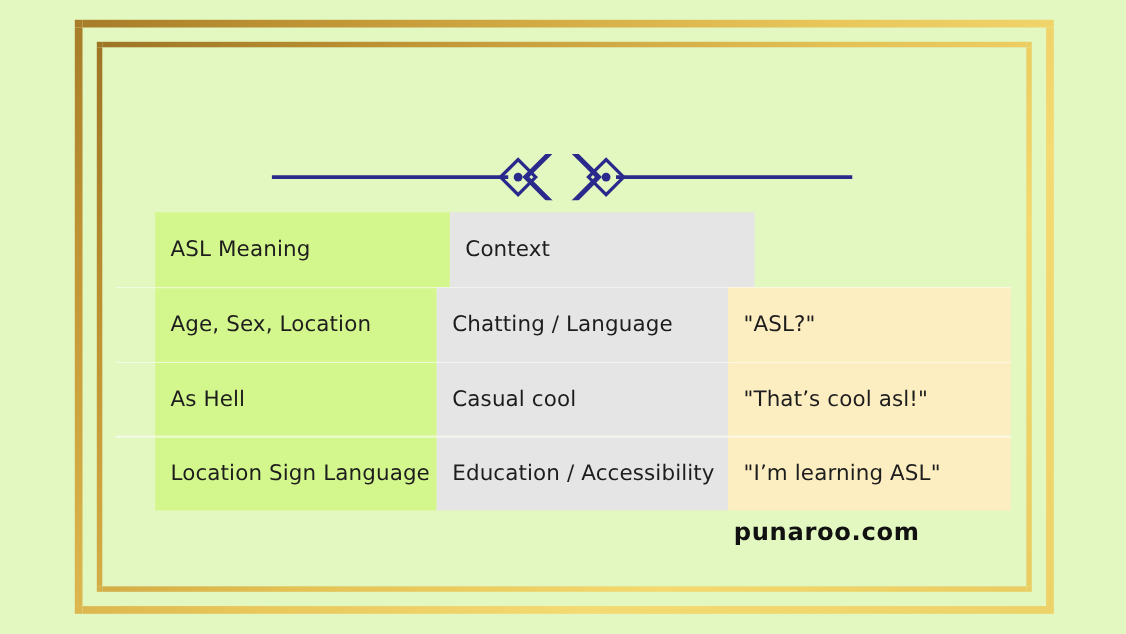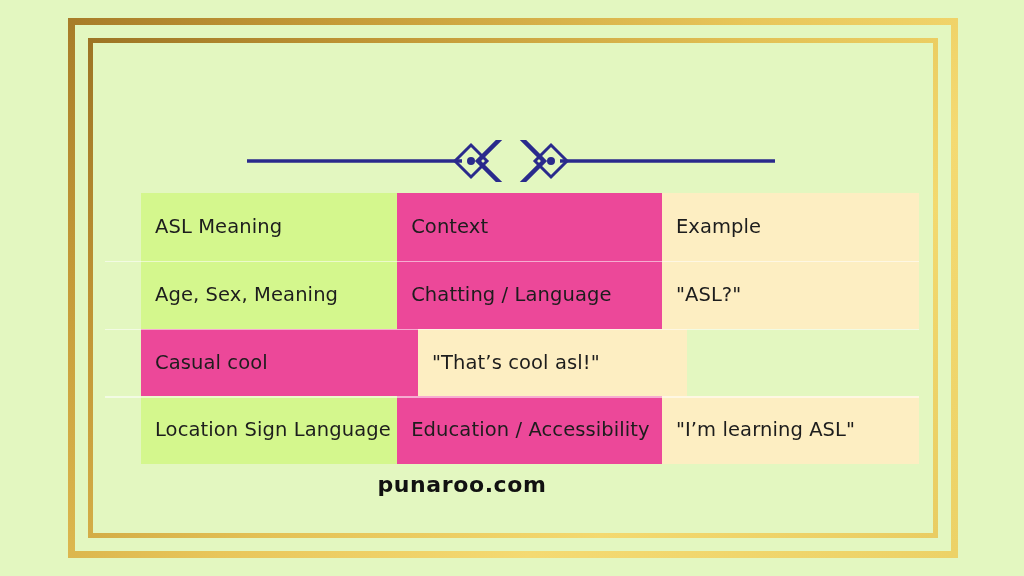--- a/index.html
+++ b/index.html
@@ -92,29 +92,29 @@
     align-items:center;
     padding:0 0 0 14px;
     font-size:19.5px;
     color:#1d1d1d;
     letter-spacing:0.1px;
     line-height:1.2;
     white-space:nowrap;
     overflow:hidden;
   }
   .c1 { width:268px; background:#d4f78d; }
-  .c2 { width:277px; background:#ec4899; }
+  .c2 { width:277px; background:#e5e5e5; }
   .c3 { width:269px; background:#fdeec2; }
 
   
   .footer {
     position:absolute;
     left:88px; top:472px;
     width:748px;
-    text-align:center;
+    text-align:right;
   }
   .footer-text {
     font-family:"DejaVu Sans", sans-serif;
     font-size:22px;
     font-weight:bold;
     letter-spacing:0.6px;
     color:#111111;
   }
 </style>
 </head>
@@ -138,30 +138,30 @@
       <circle cx="224" cy="21" r="4" fill="#2a2a8c"></circle>
       <circle cx="304" cy="21" r="4" fill="#2a2a8c"></circle>
     </svg>
   </div>
 
   <div class="table">
 
     <div class="trow">
       <div class="cell c1">ASL Meaning</div>
       <div class="cell c2">Context</div>
-      <div class="cell c3">Example</div>
     </div>
 
     <div class="trow">
-      <div class="cell c1">Age, Sex, Meaning</div>
+      <div class="cell c1">Age, Sex, Location</div>
       <div class="cell c2">Chatting / Language</div>
       <div class="cell c3">"ASL?"</div>
     </div>
 
     <div class="trow">
+      <div class="cell c1">As Hell</div>
       <div class="cell c2">Casual cool</div>
       <div class="cell c3">"That’s cool asl!"</div>
     </div>
 
     <div class="trow">
       <div class="cell c1">Location Sign Language</div>
       <div class="cell c2">Education / Accessibility</div>
       <div class="cell c3">"I’m learning ASL"</div>
     </div>
 

